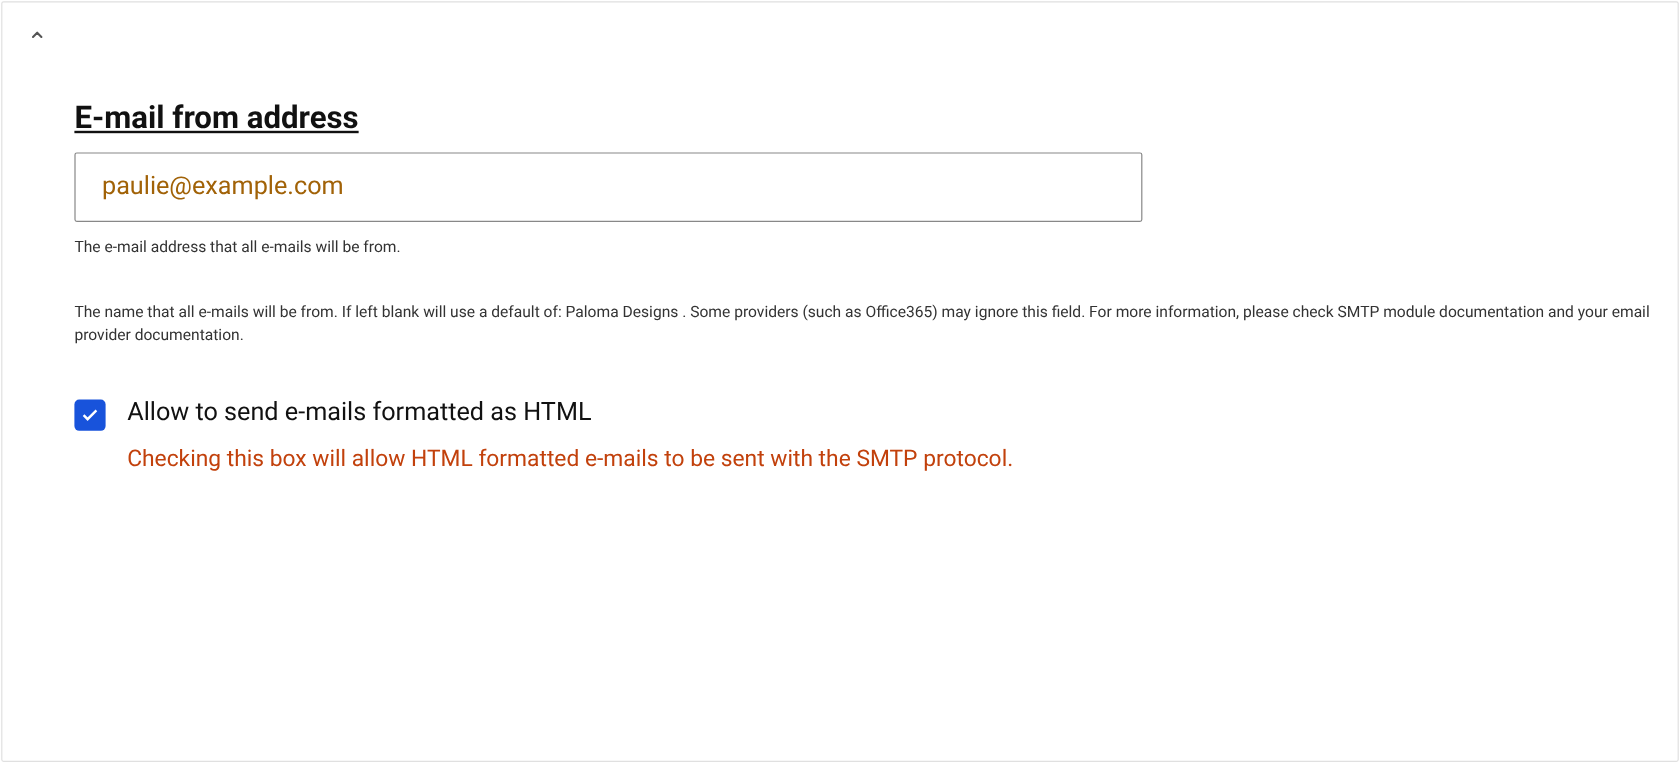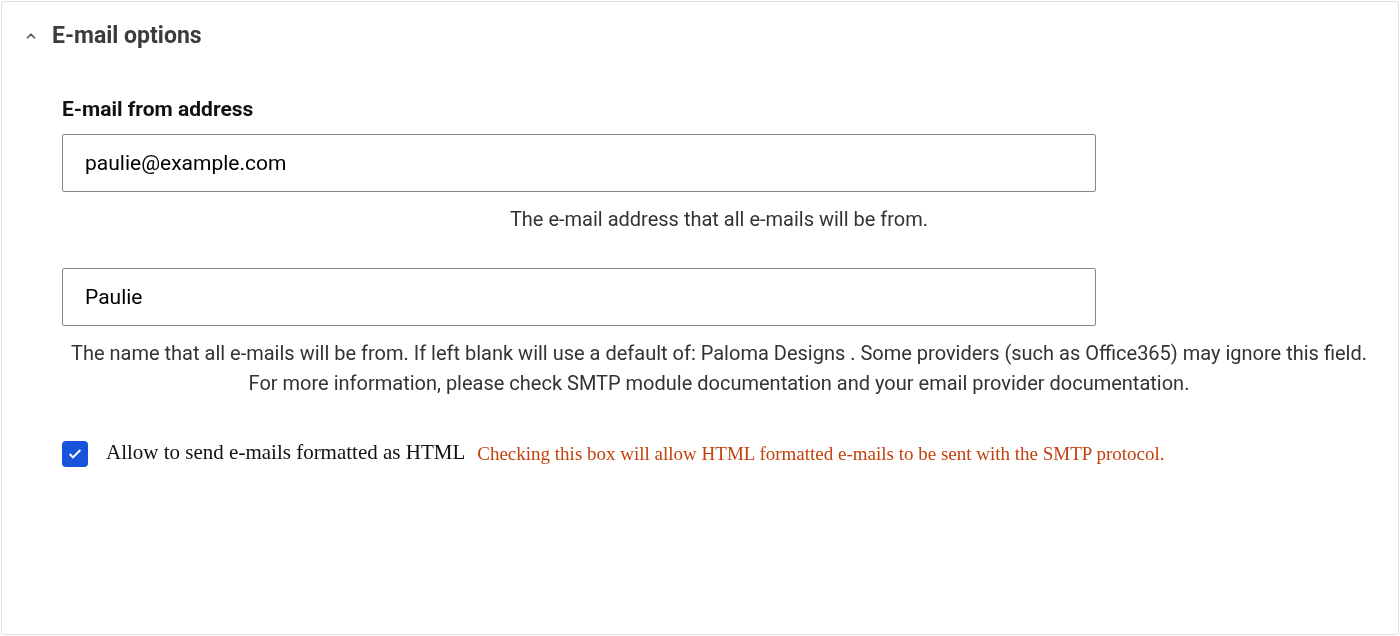--- a/index.html
+++ b/index.html
@@ -45,44 +45,44 @@
       font-weight: 700;
       color: #3b3b3b;
     }
     .fields {
       padding-left: 38px;
     }
     .field-group {
       margin-bottom: 34px;
     }
     .field-label {
-      font-size: 21px;
+      font-size: 26px;
       font-weight: 700;
       color: #111;
       display: block;
       margin-bottom: 13px;
+      text-decoration: underline;
     }
     .text-input {
-      width: 1034px;
+      width: 890px;
       height: 58px;
       border: 1px solid #888;
       border-radius: 2px;
       padding: 0 22px;
       font-size: 21px;
-      color: #000000;
+      color: #a16207;
       font-family: inherit;
       background: #fff;
     }
     .help-text {
-      font-size: 20px;
+      font-size: 13px;
       color: #333;
       margin-top: 12px;
       line-height: 1.5;
       max-width: 1320px;
-      text-align: center;
     }
     .checkbox-row {
       display: flex;
       align-items: flex-start;
       gap: 18px;
       margin-top: 42px;
     }
     .checkbox {
       width: 26px;
       height: 26px;
@@ -97,22 +97,22 @@
     }
     .checkbox svg {
       width: 16px;
       height: 16px;
       stroke: #fff;
       stroke-width: 3;
       fill: none;
     }
     .checkbox-content {
       display: flex;
+      flex-direction: column;
       gap: 12px;
-      font-family: Liberation Serif, serif;
     }
     .checkbox-label {
       font-size: 21px;
       color: #111;
       font-weight: 400;
       cursor: pointer;
     }
     .checkbox-help {
       font-size: 19px;
       color: #c2410c;
@@ -123,33 +123,31 @@
 <body>
 
 <div class="panel">
 
   <div class="section-header">
     <span class="chevron">
       <svg viewBox="0 0 24 24" fill="none" stroke="currentColor" stroke-width="3" stroke-linecap="round" stroke-linejoin="round">
         <polyline points="18 15 12 9 6 15"></polyline>
       </svg>
     </span>
-    <span class="section-title">E-mail options</span>
   </div>
 
   <div class="fields">
 
     <div class="field-group">
       <label class="field-label">E-mail from address</label>
       <input type="text" class="text-input" value="paulie@example.com" style="">
       <div class="help-text">The e-mail address that all e-mails will be from.</div>
     </div>
 
     <div class="field-group">
-      <input type="text" class="text-input" value="Paulie" style="">
       <div class="help-text">The name that all e-mails will be from. If left blank will use a default of: Paloma Designs . Some providers (such as Office365) may ignore this field. For more information, please check SMTP module documentation and your email provider documentation.</div>
     </div>
 
     <div class="checkbox-row">
       <div class="checkbox">
         <svg viewBox="0 0 24 24">
           <polyline points="4 12 9 17 20 6"></polyline>
         </svg>
       </div>
       <div class="checkbox-content">

